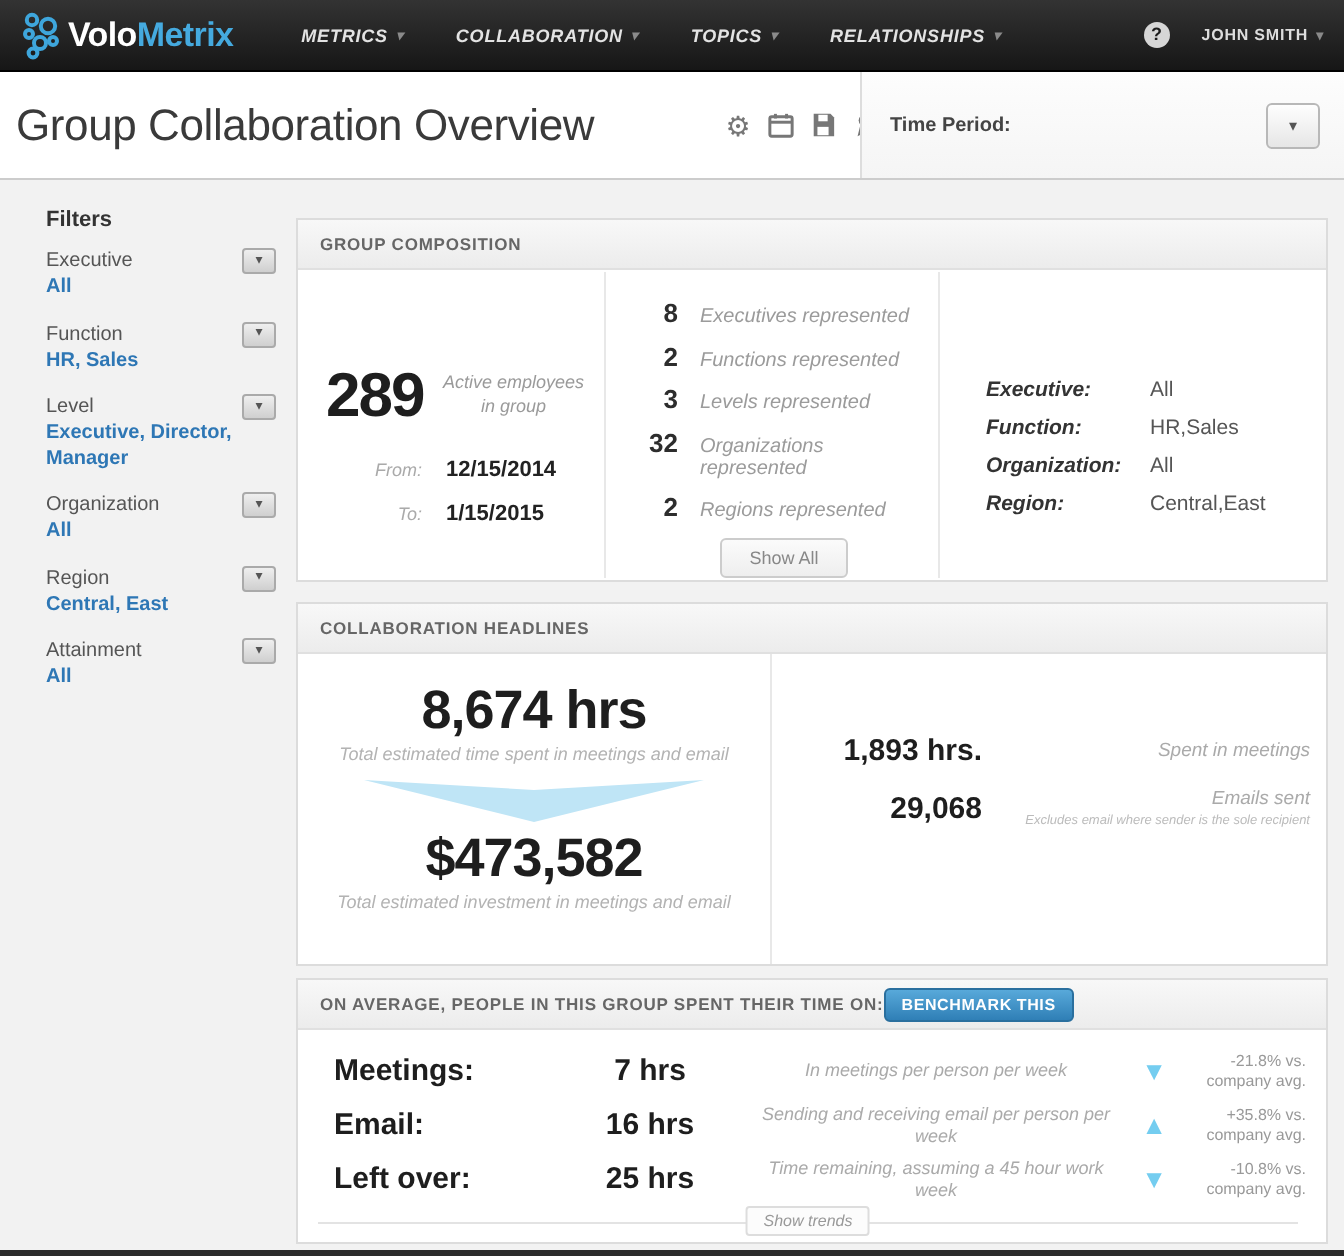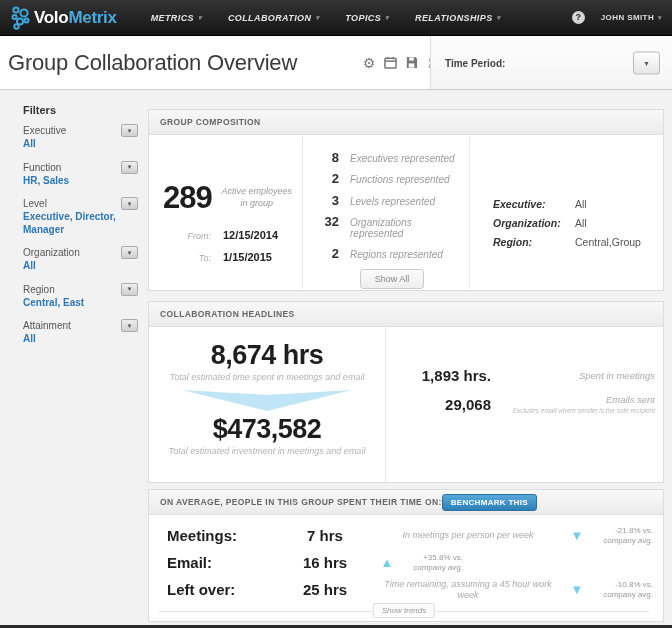--- a/index.html
+++ b/index.html
@@ -279,22 +279,23 @@
                 <span class="stat-label">Organizations represented</span>
               </div>
             <div class="stat-row">
                 <span class="stat-num">2</span>
                 <span class="stat-label">Regions represented</span>
               </div>
             <button class="show-all">Show All</button>
           </div>
           <div class="comp-col3">
             <div class="kv-row"><span class="kv-key">Executive:</span><span class="kv-val">All</span></div>
+            <div class="kv-row"><span class="kv-key">Function:</span><span class="kv-val">HR,Sales</span></div>
             <div class="kv-row"><span class="kv-key">Organization:</span><span class="kv-val">All</span></div>
-            <div class="kv-row"><span class="kv-key">Region:</span><span class="kv-val">Central,Group</span></div>
+            <div class="kv-row"><span class="kv-key">Region:</span><span class="kv-val">Central,East</span></div>
           </div>
         </div>
       </section>
 
       <section class="panel panel-headlines">
         <div class="panel-head">COLLABORATION HEADLINES</div>
         <div class="head-body">
           <div class="head-left">
             <div class="metric-big">8,674 hrs</div>
             <div class="metric-cap">Total estimated time spent in meetings and email</div>
@@ -326,20 +327,21 @@
           <div class="time-row">
             <span class="t-label">Meetings:</span>
             <span class="t-value">7 hrs</span>
             <span class="t-cap">In meetings per person per week</span>
             <span class="t-arrow">▼</span>
             <span class="t-delta">-21.8% vs. company avg.</span>
           </div>
           <div class="time-row">
             <span class="t-label">Email:</span>
             <span class="t-value">16 hrs</span>
+            <span class="t-cap">Sending and receiving email per person per week</span>
             <span class="t-arrow">▲</span>
             <span class="t-delta">+35.8% vs. company avg.</span>
           </div>
           <div class="time-row">
             <span class="t-label">Left over:</span>
             <span class="t-value">25 hrs</span>
             <span class="t-cap">Time remaining, assuming a 45 hour work week</span>
             <span class="t-arrow">▼</span>
             <span class="t-delta">-10.8% vs. company avg.</span>
           </div>

